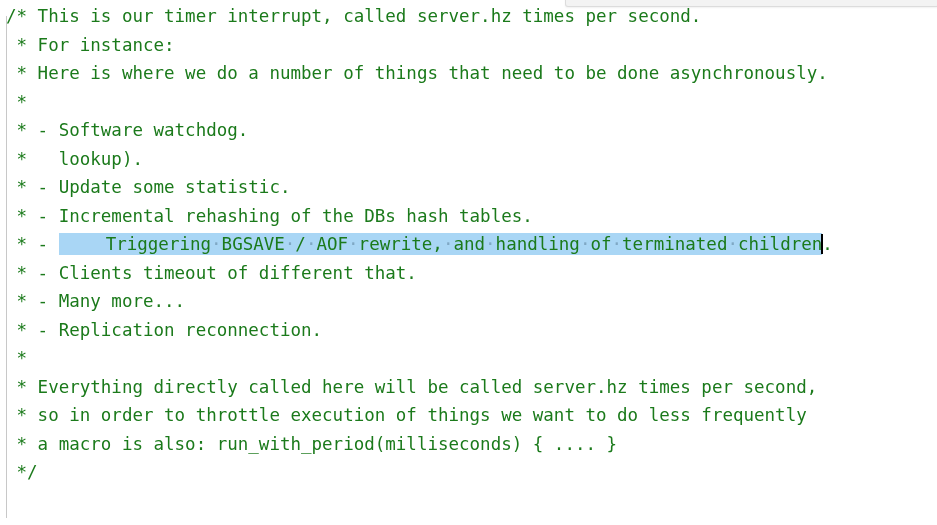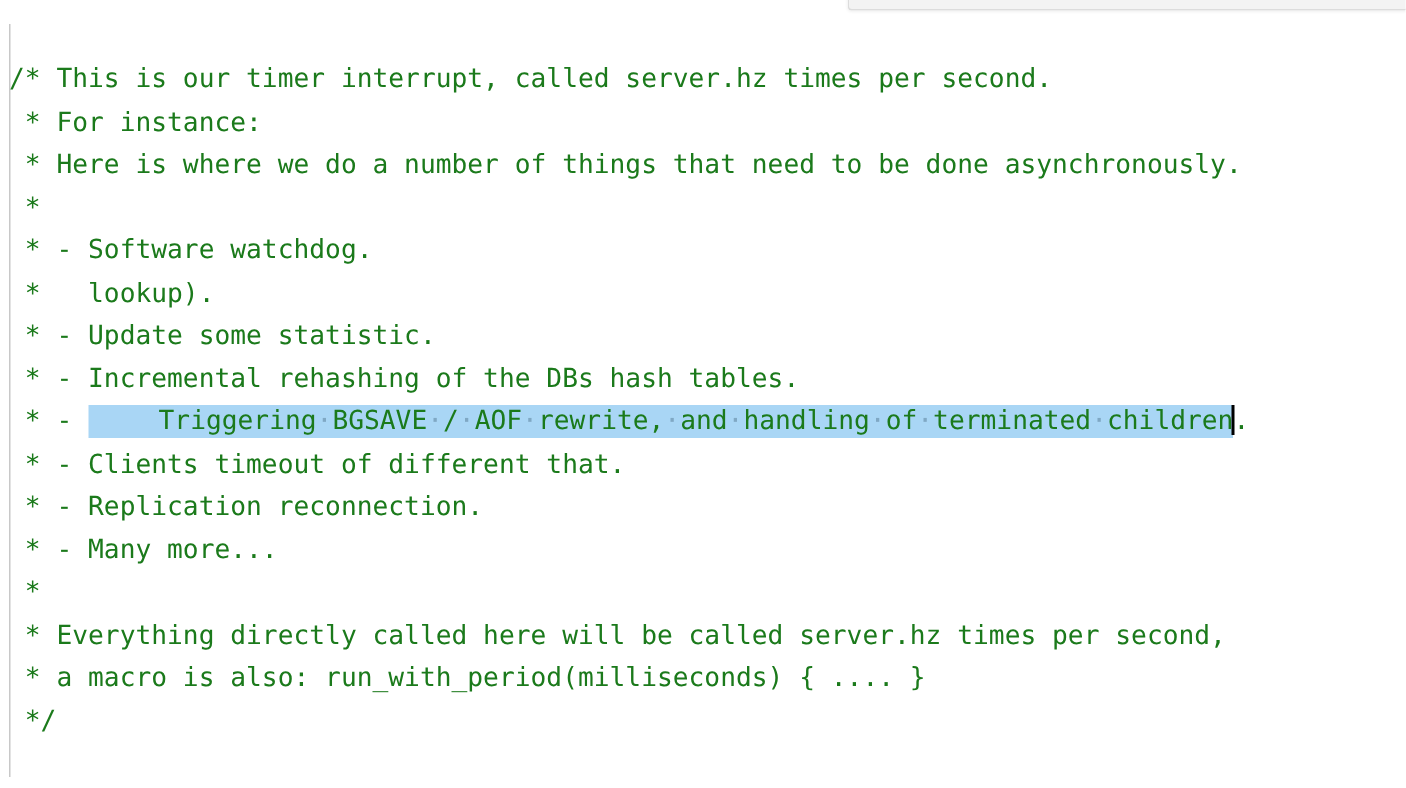--- a/index.html
+++ b/index.html
@@ -49,21 +49,20 @@
     z-index: 1;
   }
 
   #code {
     position: absolute;
     left: 0;
     top: 0;
     width: 937px;
     padding-top: 2px;
     z-index: 2;
-    margin-top: 37px;
   }
 
   .line {
     height: 28.5px;
     line-height: 28.5px;
     font-size: 17.5px;
     letter-spacing: 0px;
     color: #1b7a1b;
     white-space: pre;
     padding-left: 6px;
@@ -114,21 +113,22 @@
     <div class="line"><span class="txt"> * Here is where we do a number of things that need to be done asynchronously.</span></div>
     <div class="line"><span class="txt"> *</span></div>
     <div class="line"><span class="txt"> * - Software watchdog.</span></div>
     <div class="line"><span class="txt"> *   lookup).</span></div>
     <div class="line"><span class="txt"> * - Update some statistic.</span></div>
     <div class="line"><span class="txt"> * - Incremental rehashing of the DBs hash tables.</span></div>
 
     <div class="line"><span class="txt"> * - </span><span class="sel" id="selection-span"><span>Triggering</span><span class="ws">·</span><span>BGSAVE</span><span class="ws">·</span><span>/</span><span class="ws">·</span><span>AOF</span><span class="ws">·</span><span>rewrite,</span><span class="ws">·</span><span>and</span><span class="ws">·</span><span>handling</span><span class="ws">·</span><span>of</span><span class="ws">·</span><span>terminated</span><span class="ws">·</span><span>children</span></span><span class="caret" id="text-caret"></span><span class="txt">.</span></div>
 
     <div class="line"><span class="txt"> * - Clients timeout of different that.</span></div>
+    <div class="line"><span class="txt"> * - Many more...</span></div>
     <div class="line"><span class="txt"> * - Replication reconnection.</span></div>
-    <div class="line"><span class="txt"> * - Many more...</span></div>
     <div class="line"><span class="txt"> *</span></div>
     <div class="line"><span class="txt"> * Everything directly called here will be called server.hz times per second,</span></div>
+    <div class="line"><span class="txt"> * so in order to throttle execution of things we want to do less frequently</span></div>
     <div class="line"><span class="txt"> * a macro is also: run_with_period(milliseconds) { .... }</span></div>
     <div class="line"><span class="txt"> */</span></div>
 
   </div>
 </div>
 
 </body></html>

